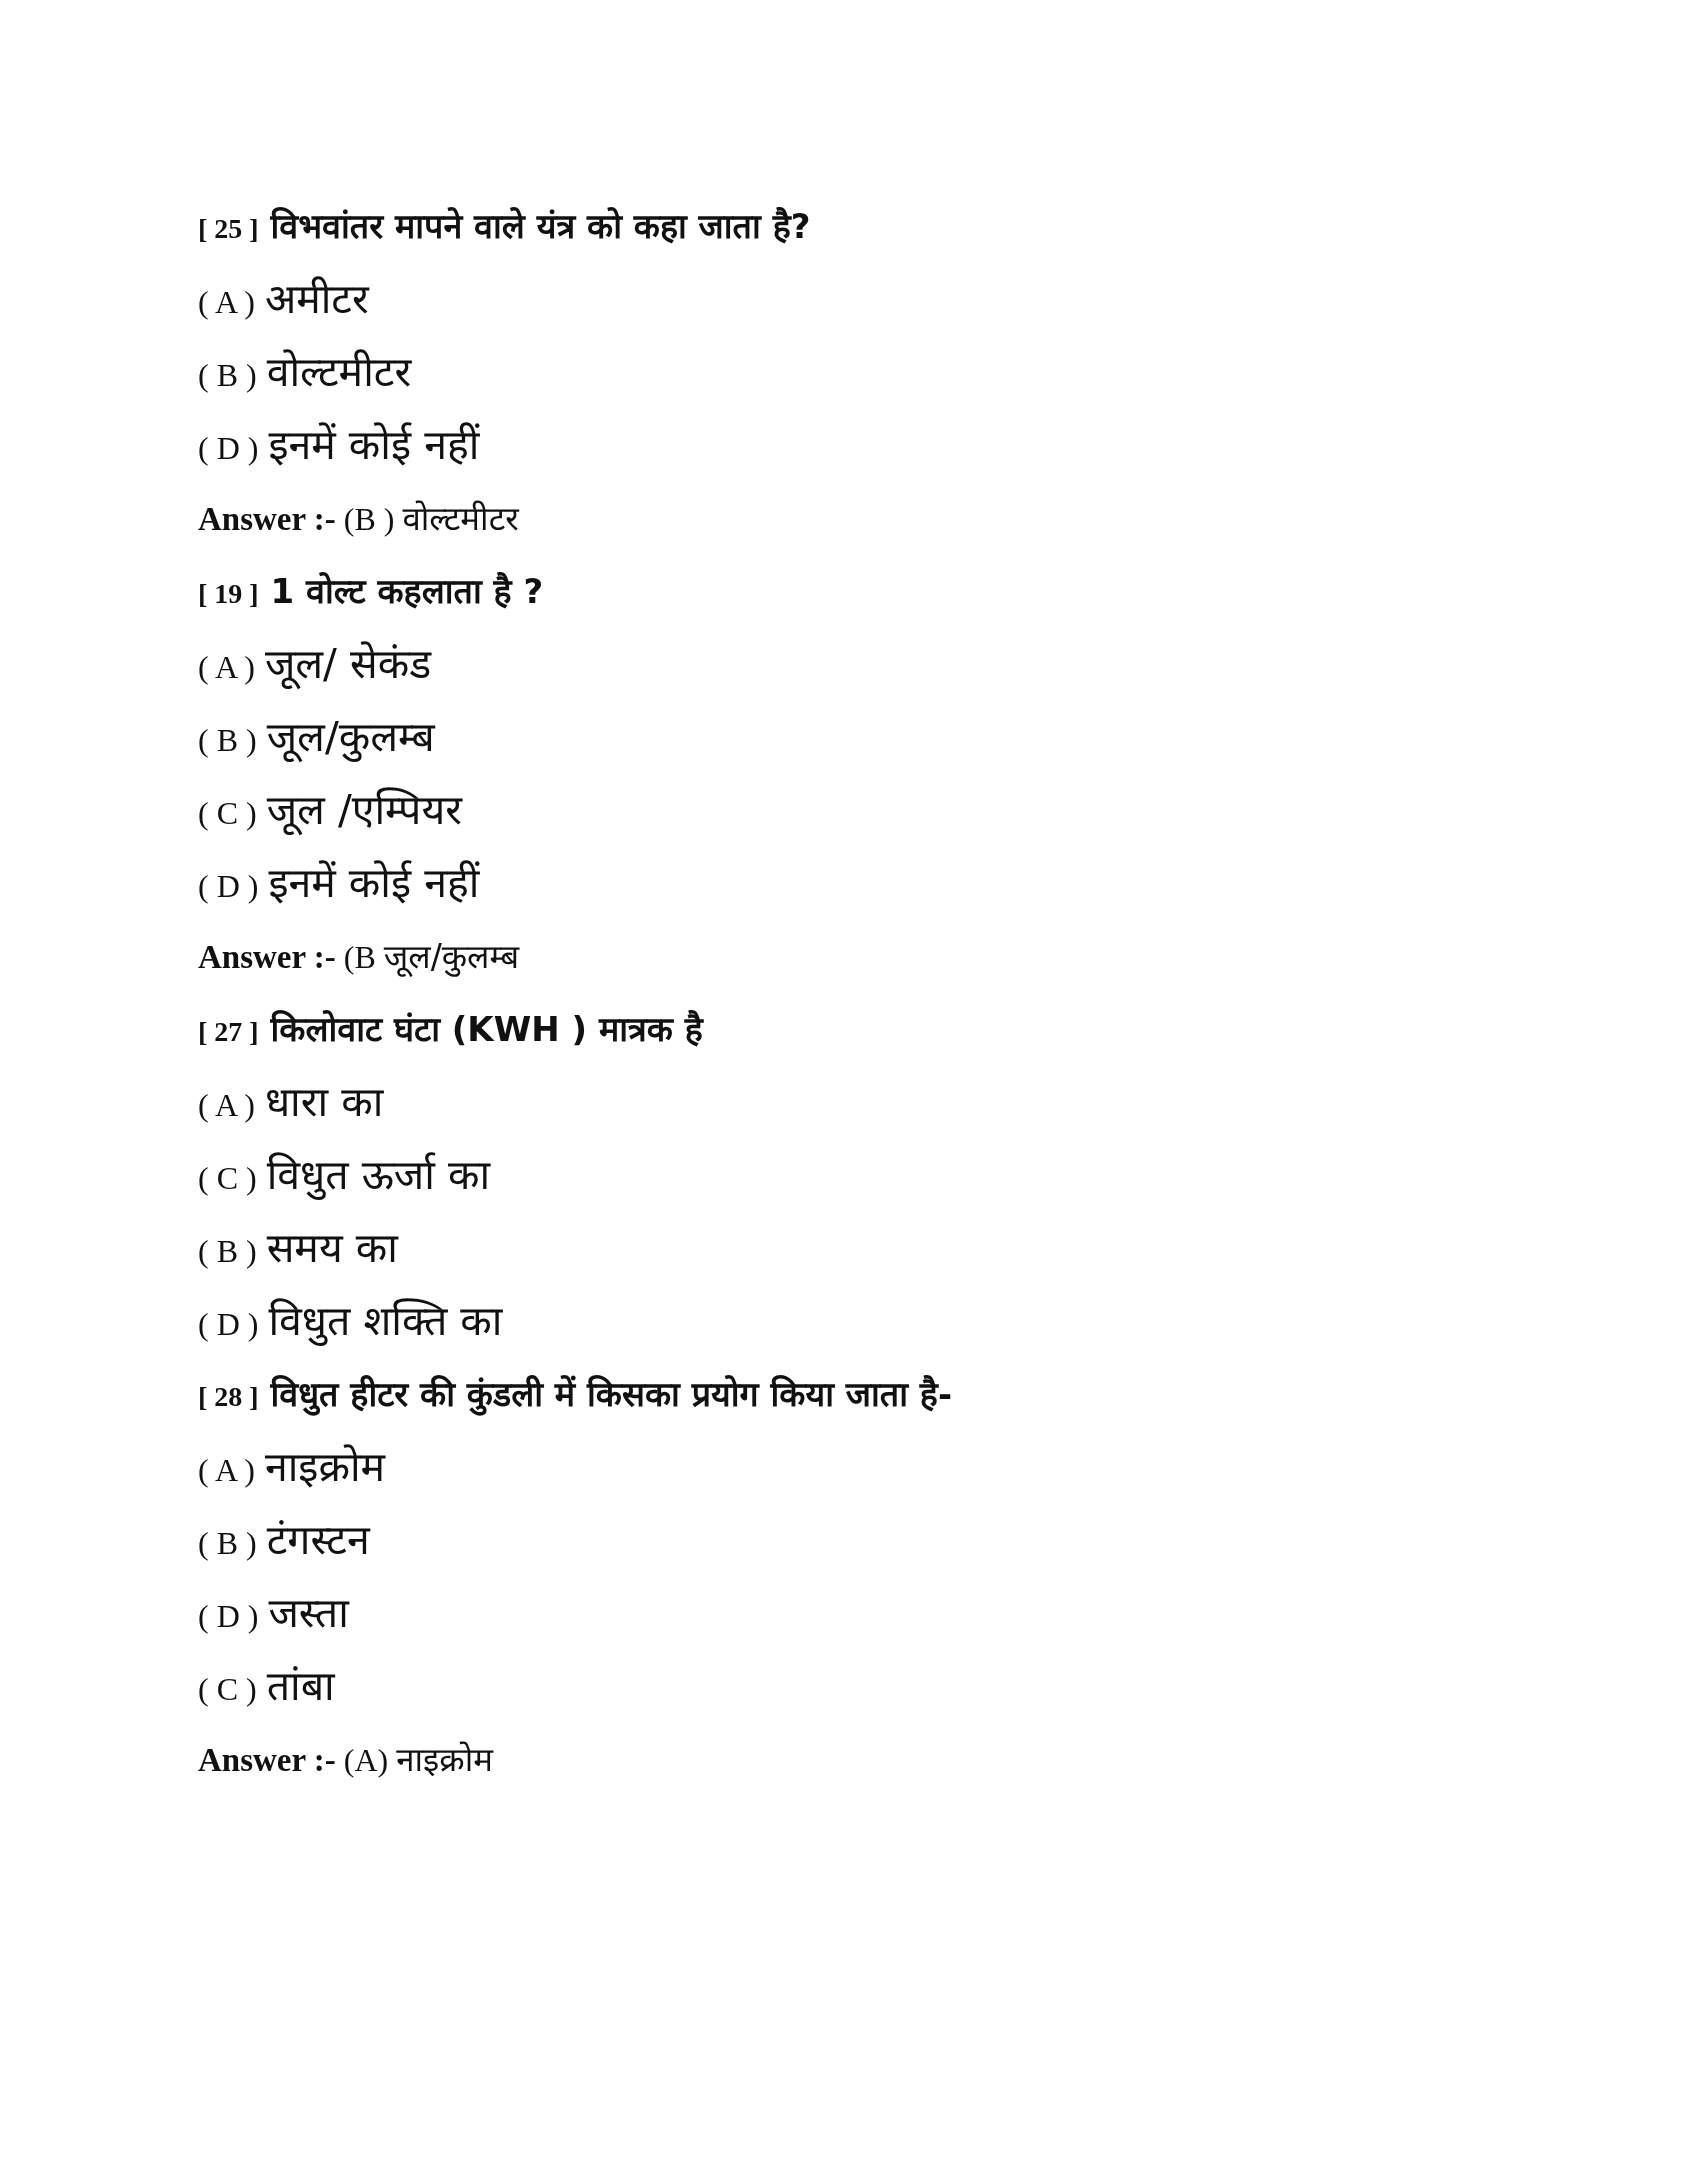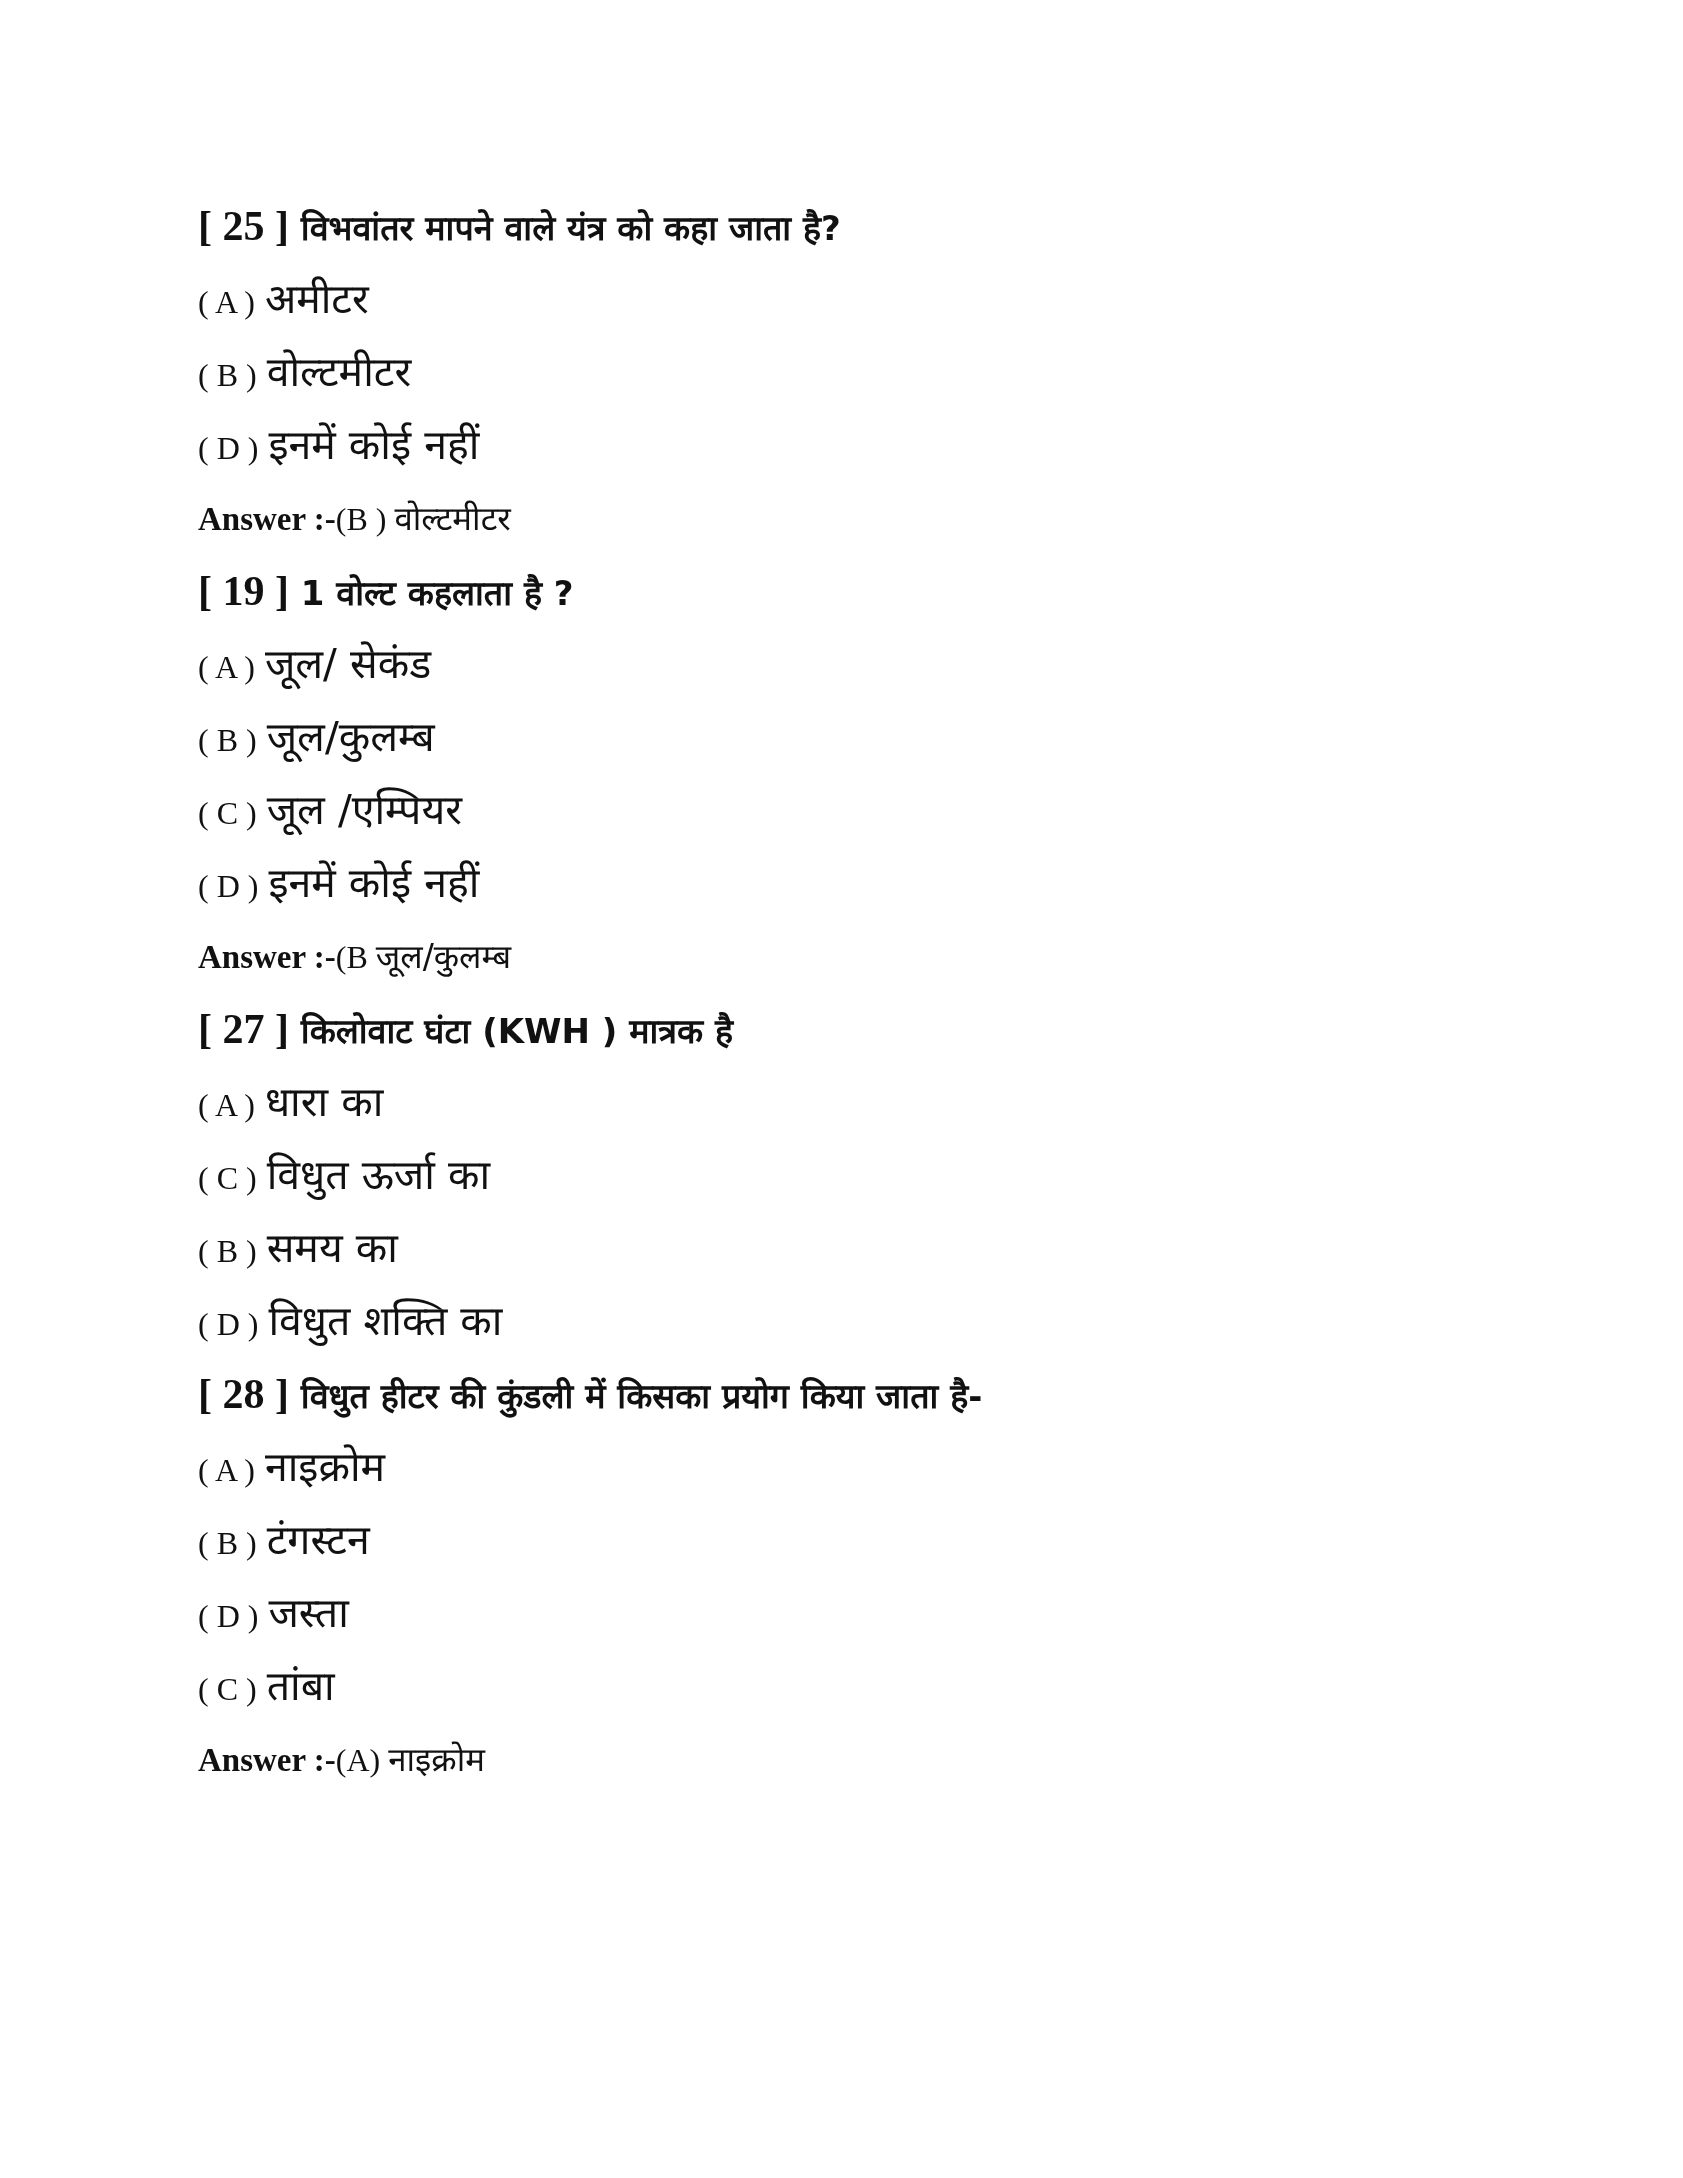--- a/index.html
+++ b/index.html
@@ -28,35 +28,36 @@
       white-space: nowrap;
     }
     .q-heading {
       font-weight: bold;
       font-family: "DejaVu Sans", "Liberation Sans", sans-serif;
       font-size: 34px;
     }
     .q-heading .num {
       font-family: "Liberation Serif", serif;
       font-weight: bold;
-      font-size: 42px;
+      font-size: 28px;
     }
     .opt-label {
       font-family: "Liberation Serif", serif;
       font-size: 32px;
       margin-right: 10px;
     }
     .opt-text {
       font-family: "DejaVu Sans", sans-serif;
       font-size: 41px;
     }
     .ans-prefix {
       font-family: "Liberation Serif", serif;
       font-weight: bold;
       font-size: 33px;
+      margin-right: 8px;
     }
     .ans-label {
       font-family: "Liberation Serif", serif;
       font-size: 32px;
       margin-right: 8px;
     }
     .ans-text {
       font-family: "DejaVu Sans", sans-serif;
       font-size: 33px;
     }

